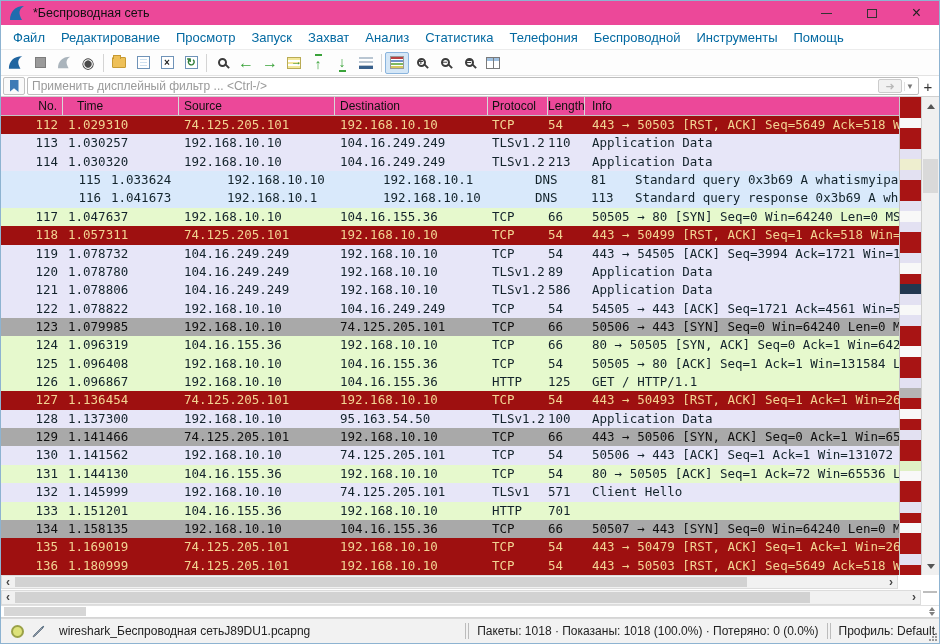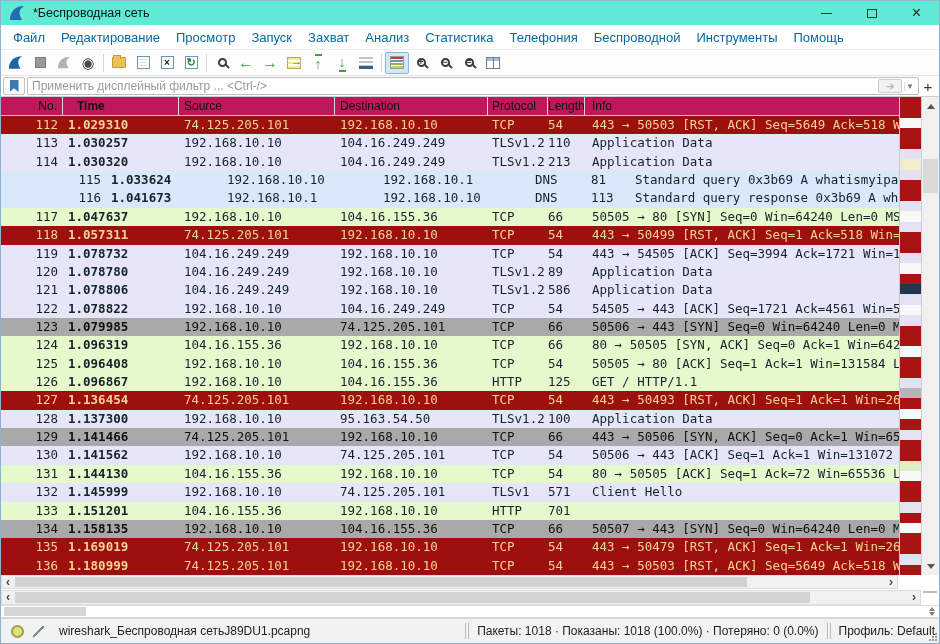--- a/index.html
+++ b/index.html
@@ -3,21 +3,21 @@
 <meta charset="utf-8">
 <style>
   * { margin:0; padding:0; box-sizing:border-box; }
   body { font-family:"Liberation Sans", sans-serif; background:#e8e8e8; }
   .window {
     width:940px; height:644px; background:#ffffff;
     border:1px solid #8db3d1; display:flex; flex-direction:column;
     position:relative; overflow:hidden;
   }
   
-  .titlebar { height:24px; display:flex; align-items:center; background:#5eead4; flex:0 0 auto; }
+  .titlebar { height:24px; display:flex; align-items:center; background:#ec4899; flex:0 0 auto; }
   .title-icon { width:18px; height:16px; margin:0 6px 0 8px; }
   .title-text { font-size:12.5px; color:#111; flex:1; }
   .win-controls { display:flex; height:100%; }
   .win-btn { width:45px; display:flex; align-items:center; justify-content:center; font-size:14px; color:#222; cursor:default; }
   .min-glyph { width:11px; height:1px; background:#333; display:inline-block; }
   .max-glyph { width:10px; height:9px; border:1px solid #333; display:inline-block; }
   .close-glyph { font-size:16px; line-height:16px; }
   
   .menubar { height:24px; display:flex; align-items:center; padding-left:4px; background:#ffffff; font-size:13px; color:#0369a1; flex:0 0 auto; }
   .menu-item { padding:3px 8px; }
@@ -56,26 +56,26 @@
   .bookmark { width:9px; height:12px; background:#3d7ab5; clip-path:polygon(0 0,100% 0,100% 100%,50% 68%,0 100%); }
   .filter-field { flex:1; height:18px; border:1px solid #bdbdbd; border-radius:2px; margin-left:2px; display:flex; align-items:center; background:#fff; }
   .filter-input { flex:1; border:none; outline:none; font-size:12px; color:#333; padding:0 4px; font-family:"Liberation Sans", sans-serif; background:transparent; }
   .filter-input::placeholder { color:#9a9a9a; }
   .apply-btn { width:24px; height:14px; border:1px solid #cccccc; border-radius:2px; background:#f2f2f2; color:#b9b9b9; font-size:11px; line-height:12px; text-align:center; margin-right:2px; }
   .apply-caret { font-size:8px; color:#777; padding:0 4px 0 1px; border-left:1px solid #e0e0e0; }
   .add-btn { width:18px; text-align:center; font-size:15px; color:#333; }
   
   .table-zone { flex:1; display:flex; overflow:hidden; }
   .plist { flex:1; display:flex; flex-direction:column; overflow:hidden; border-right:1px solid #c8c8c8; }
-  .phead { height:19px; display:flex; background:#be185d; border-bottom:1px solid #c4c4c4; font-size:12px; color:#111; flex:0 0 auto; }
+  .phead { height:19px; display:flex; background:#ec4899; border-bottom:1px solid #c4c4c4; font-size:12px; color:#111; flex:0 0 auto; }
   .phead .cell { border-right:1px solid #d8d8d8; padding-top:2px; }
   .prow { height:18.36px; display:flex; font-family:"DejaVu Sans Mono", monospace; font-size:12.5px; line-height:18.3px; color:#13232b; }
   .cell { white-space:nowrap; overflow:hidden; flex:0 0 auto; }
   .cell.no { width:62px; text-align:right; padding-right:5px; }
-  .cell.time { width:116px; padding-left:5px;font-weight:bold; }
+  .cell.time { width:116px; padding-left:5px; }
   .cell.source { width:156px; padding-left:5px; }
   .cell.destination { width:153px; padding-left:5px; }
   .cell.protocol { width:60px; padding-left:4px; }
   .cell.length { width:37px; padding-right:3px; }
   .cell.info { flex:1 1 auto; padding-left:7px; }
   .phead .cell.time { padding-left:14px; }
   .phead .cell.info { border-right:none; }
   .c-red { background:#9e1010; color:#f2d493; }
   .c-lav { background:#e7e6f8; }
   .c-blue { background:#d9e9fb;padding-left:43px; }

